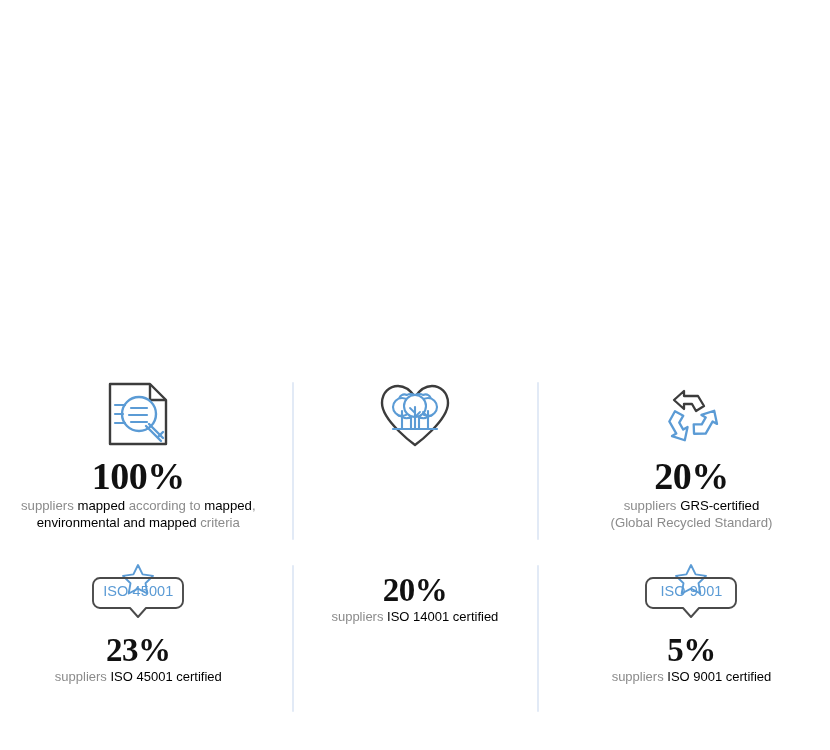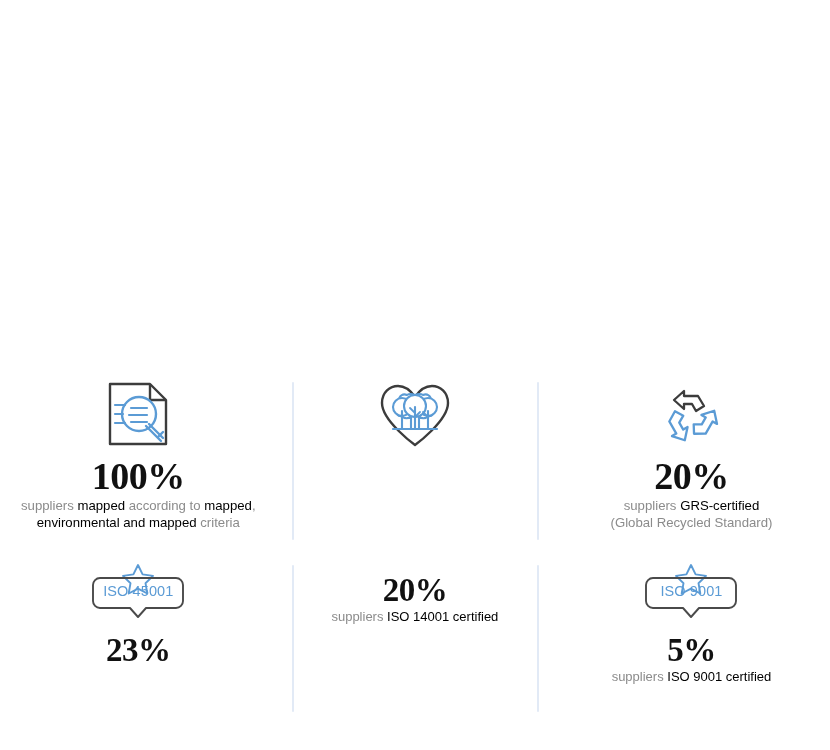--- a/index.html
+++ b/index.html
@@ -193,20 +193,21 @@
       <div class="iso-badge-wrap">
         <div class="iso-badge">
           <svg width="104" height="56" viewBox="0 0 104 56" style="position:absolute;left:0;top:0;">
             <path d="M52 2 L56.6 11.4 L67 12.9 L59.5 20.2 L61.3 30.5 L52 25.6 L42.7 30.5 L44.5 20.2 L37 12.9 L47.4 11.4 Z" fill="#ffffff" stroke="#5b9bd5" stroke-width="1.9" stroke-linejoin="round"></path>
             <path d="M14 15 H90 A7 7 0 0 1 97 22 V38 A7 7 0 0 1 90 45 H60 L52 54 L44 45 H14 A7 7 0 0 1 7 38 V22 A7 7 0 0 1 14 15 Z" fill="none" stroke="#4a4a4a" stroke-width="1.9" stroke-linejoin="round"></path>
           </svg>
           <div class="iso-text">ISO 45001</div>
         </div>
       </div>
       <div class="stat-value">23%</div>
+      <div class="stat-caption">suppliers <b>ISO 45001 certified</b></div>
     </div>
 
     <div class="stat-card">
       <div class="stat-value">20%</div>
       <div class="stat-caption">suppliers <b>ISO 14001 certified</b></div>
     </div>
 
     <div class="stat-card">
       <div class="iso-badge-wrap">
         <div class="iso-badge">

